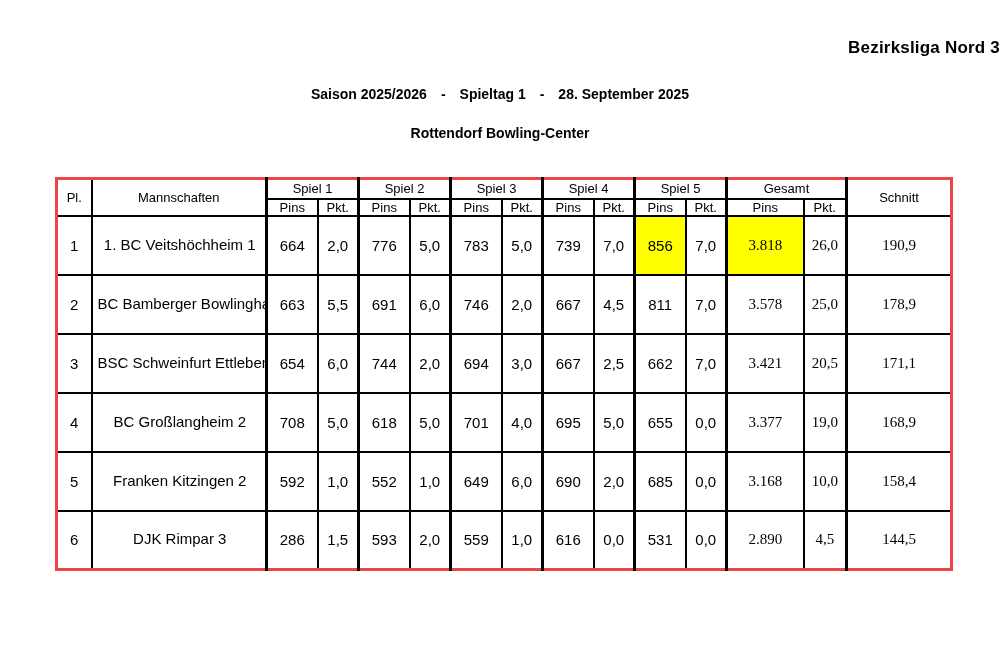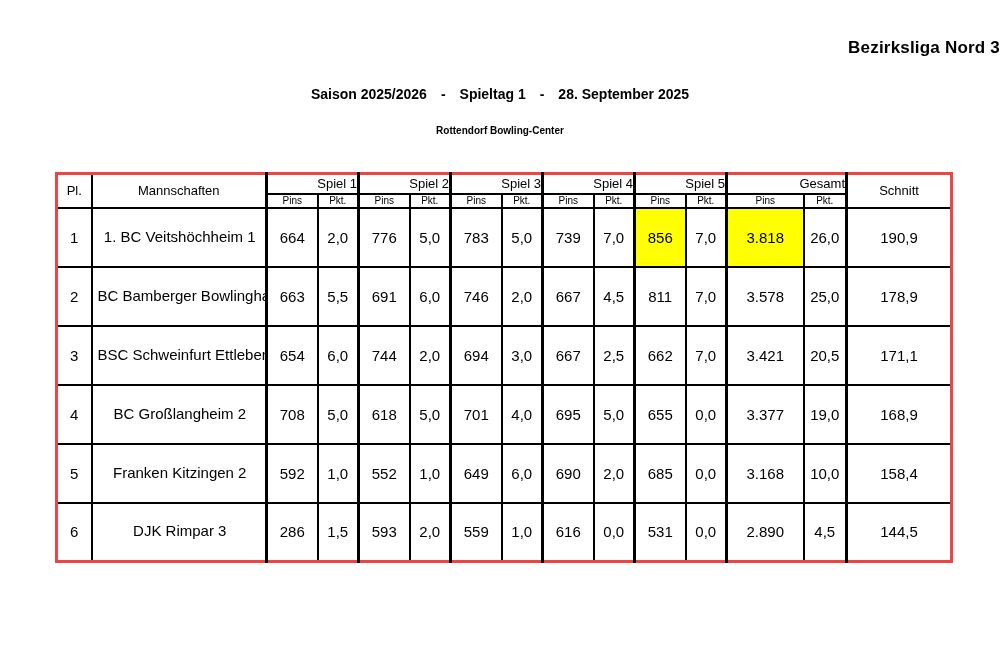--- a/index.html
+++ b/index.html
@@ -19,55 +19,55 @@
   .sub-line {
     margin-top: 28px;
     text-align: center;
     font-size: 14px;
     font-weight: bold;
   }
   .sub-line .sep { margin: 0 14px; }
   .venue-line {
     margin-top: 23px;
     text-align: center;
-    font-size: 10px;
+    font-size: 14px;
     font-weight: bold;
   }
   table.results {
     margin: 36px 0 0 55px;
     border-collapse: collapse;
     table-layout: fixed;
     width: 895px;
   }
   table.results td, table.results th {
     border: 2px solid #000;
     text-align: center;
     vertical-align: middle;
     font-weight: normal;
     overflow: hidden;
     white-space: nowrap;
   }
   table.results { border: 3px solid #ef4444; }
   tr.hrow1 th { height: 20px; font-size: 13px; }
-  tr.hrow2 th { height: 14px; font-size: 10px; }
-  tr.hrow1 th.group-label { border-bottom-width: 1px; text-align: right; }
+  tr.hrow2 th { height: 14px; font-size: 13px; }
+  tr.hrow1 th.group-label { border-bottom-width: 1px; }
   tr.drow td { height: 59px; font-size: 15px; }
   th.bold { font-weight: bold; font-size: 13px; }
   .thin-l  { border-left-width: 1px !important; }
   .thick-l { border-left-width: 3px !important; }
   td.team {
     text-align: left;
     padding-left: 5px;
     padding-right: 3px;
     font-size: 14px;
     white-space: normal;
     line-height: 1.25;
   }
   td.place { font-size: 16px; }
-  td.big { font-size: 18px; }
+  td.big { font-size: 18px; font-family: Liberation Serif, serif; }
   td.hl { background: var(--hl, #ffff00); }
 </style>
 </head>
 <body>
 
 <div class="page-title">Bezirksliga Nord 3</div>
 
 <div class="sub-line"><span>Saison 2025/2026</span><span class="sep">-</span><span>Spieltag 1</span><span class="sep">-</span><span>28. September 2025</span></div>
 
 <div class="venue-line">Rottendorf Bowling-Center</div>

